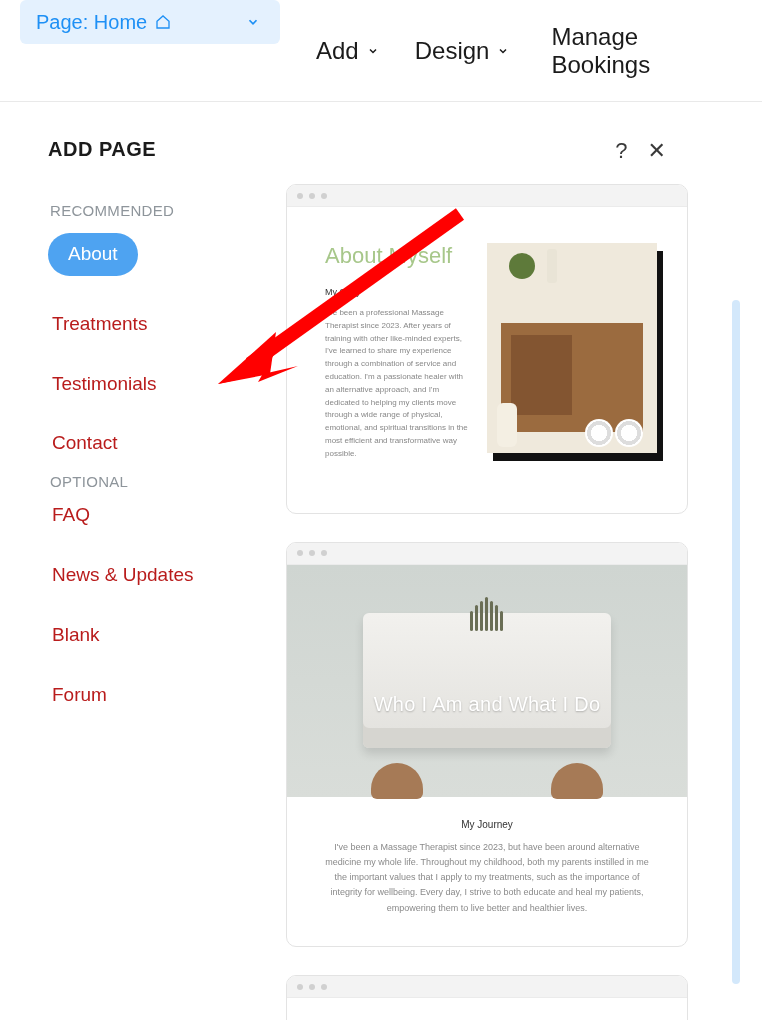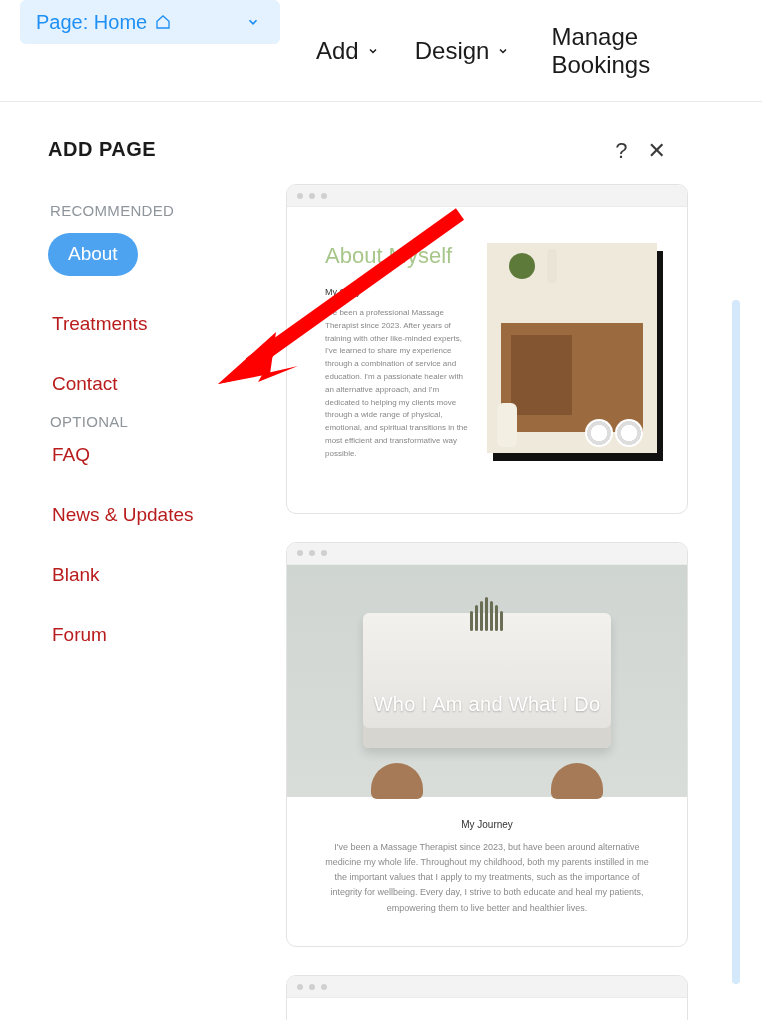--- a/index.html
+++ b/index.html
@@ -233,20 +233,23 @@
     <div class="panel-body">
 
       <div class="sidebar">
         <div class="section-label">RECOMMENDED</div>
         <div class="list">
           <div class="pill">
             <span>About</span>
           </div>
           <div class="item">
             <span>Treatments</span>
+          </div>
+          <div class="item">
+            <span>Testimonials</span>
           </div>
           <div class="item">
             <span>Contact</span>
           </div>
         </div>
 
         <div class="section-label">OPTIONAL</div>
         <div class="list">
           <div class="item">
             <span>FAQ</span>

